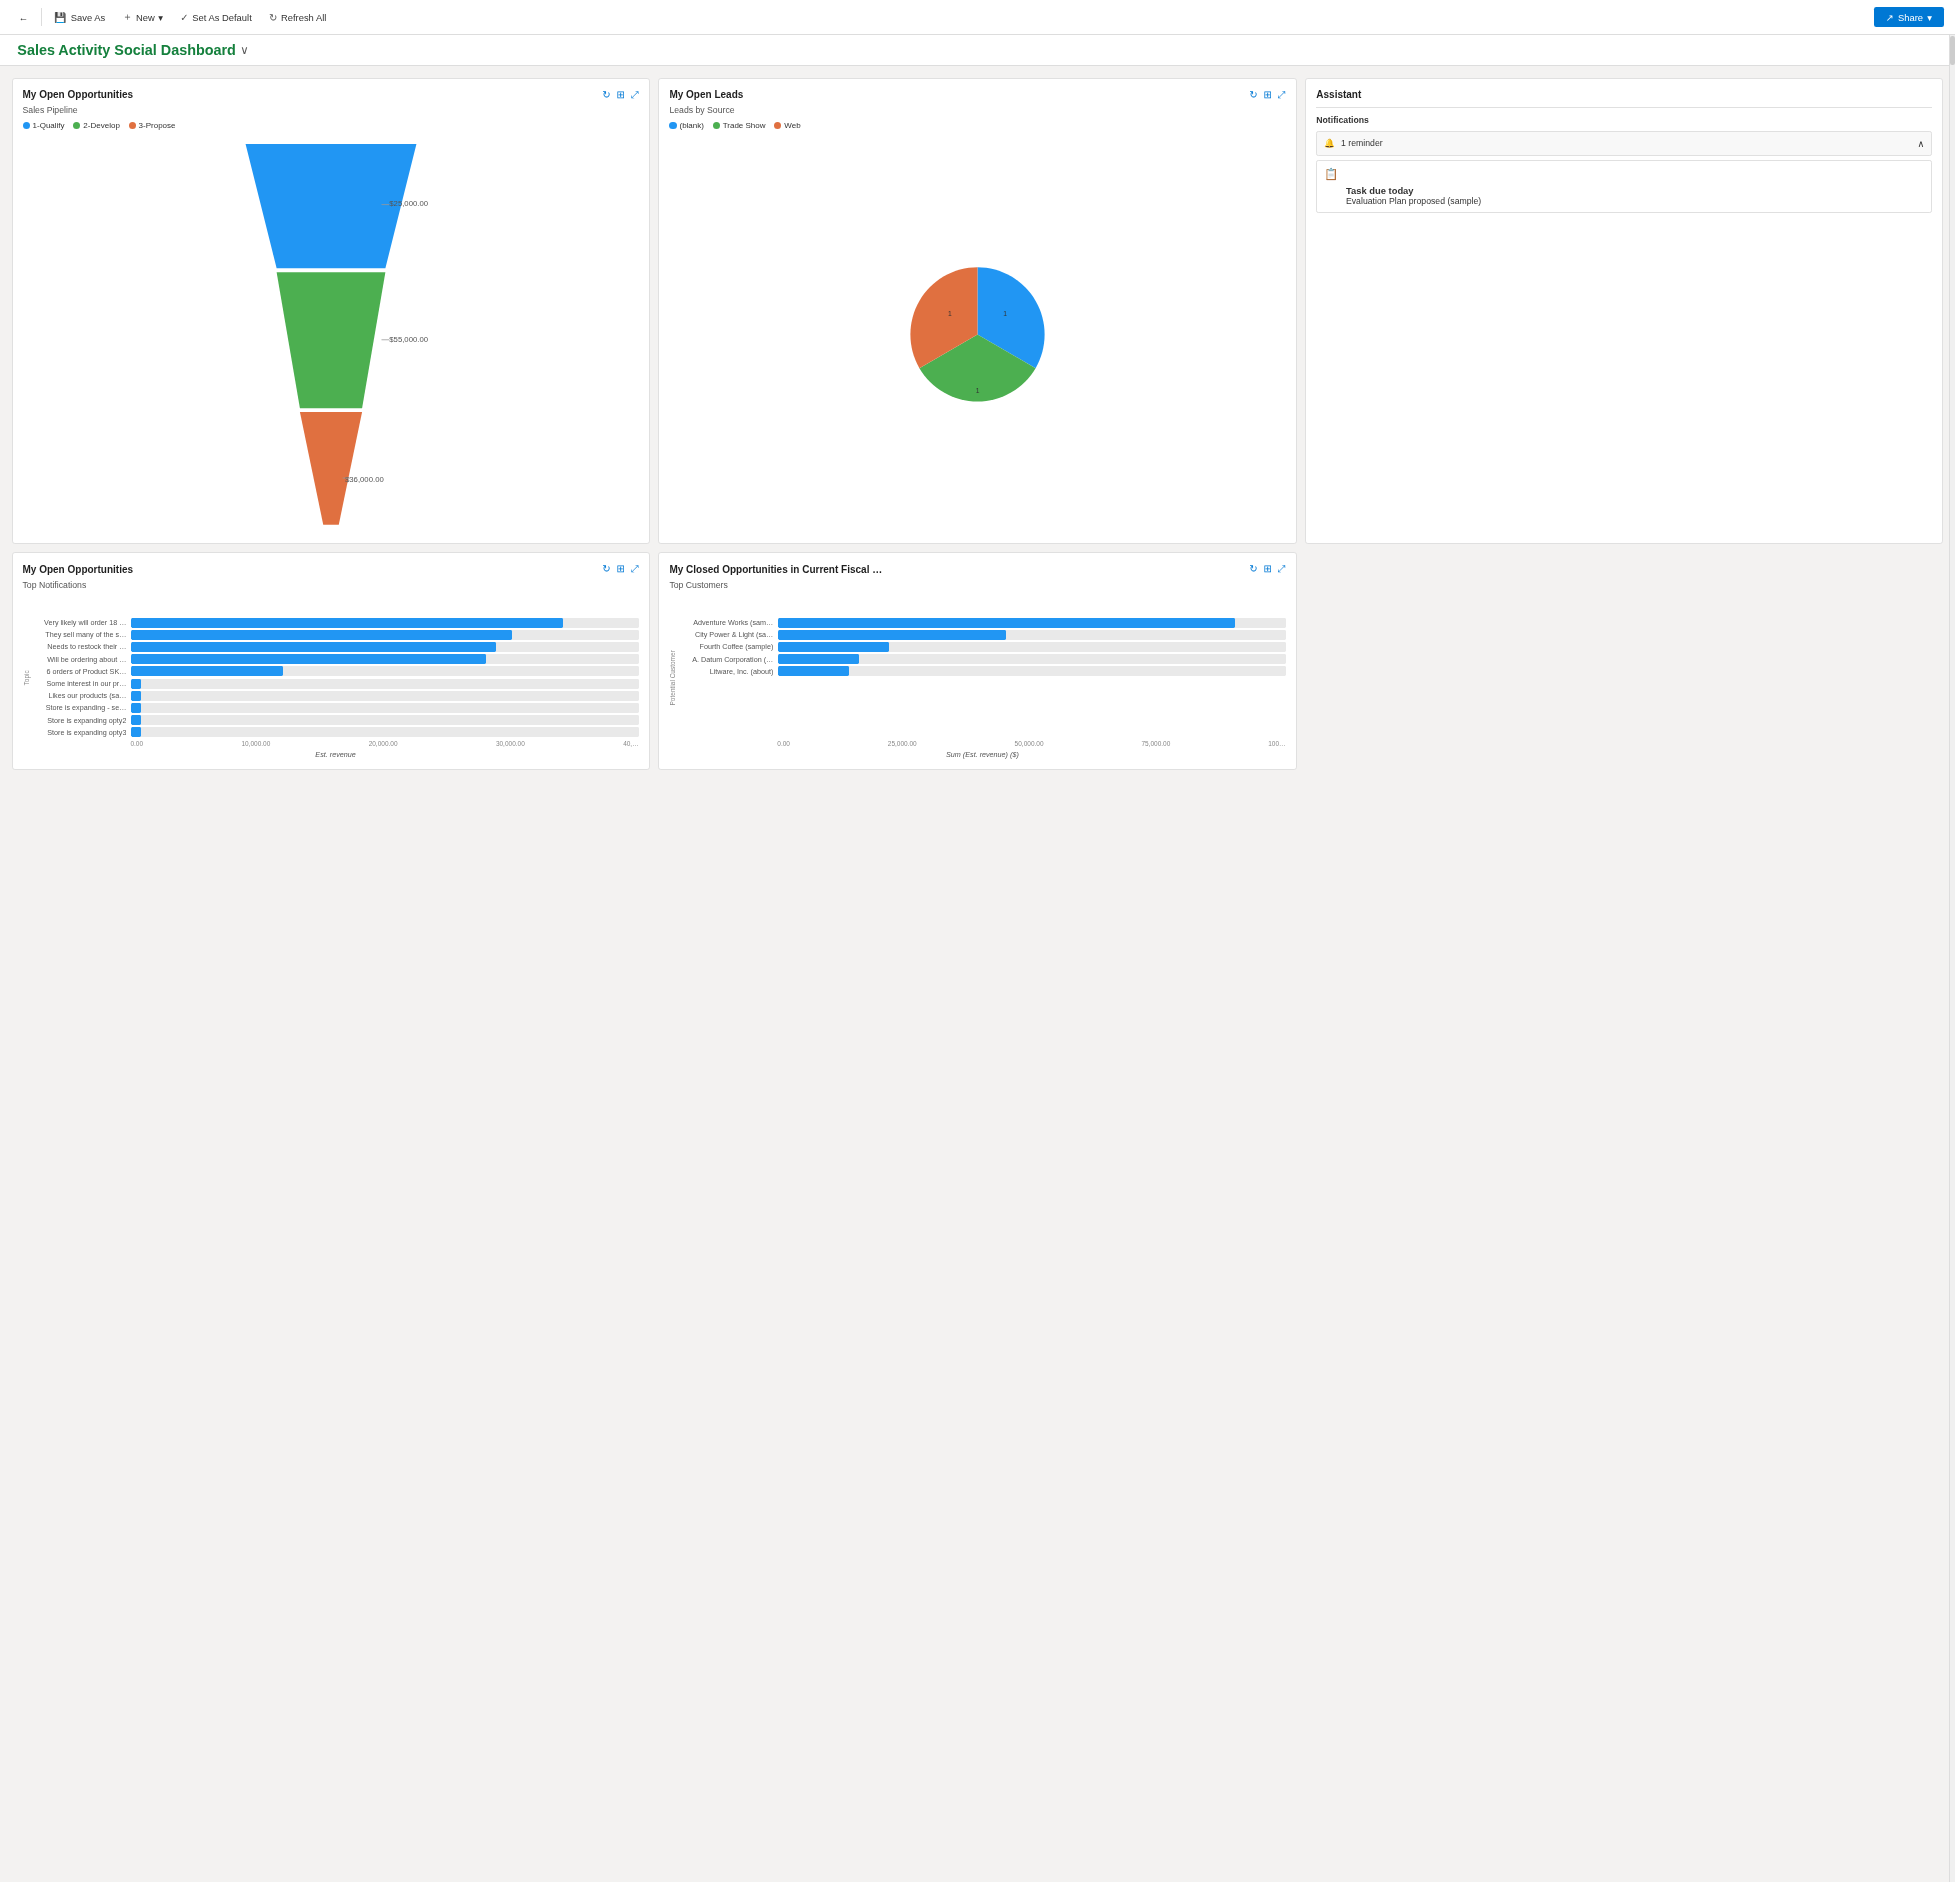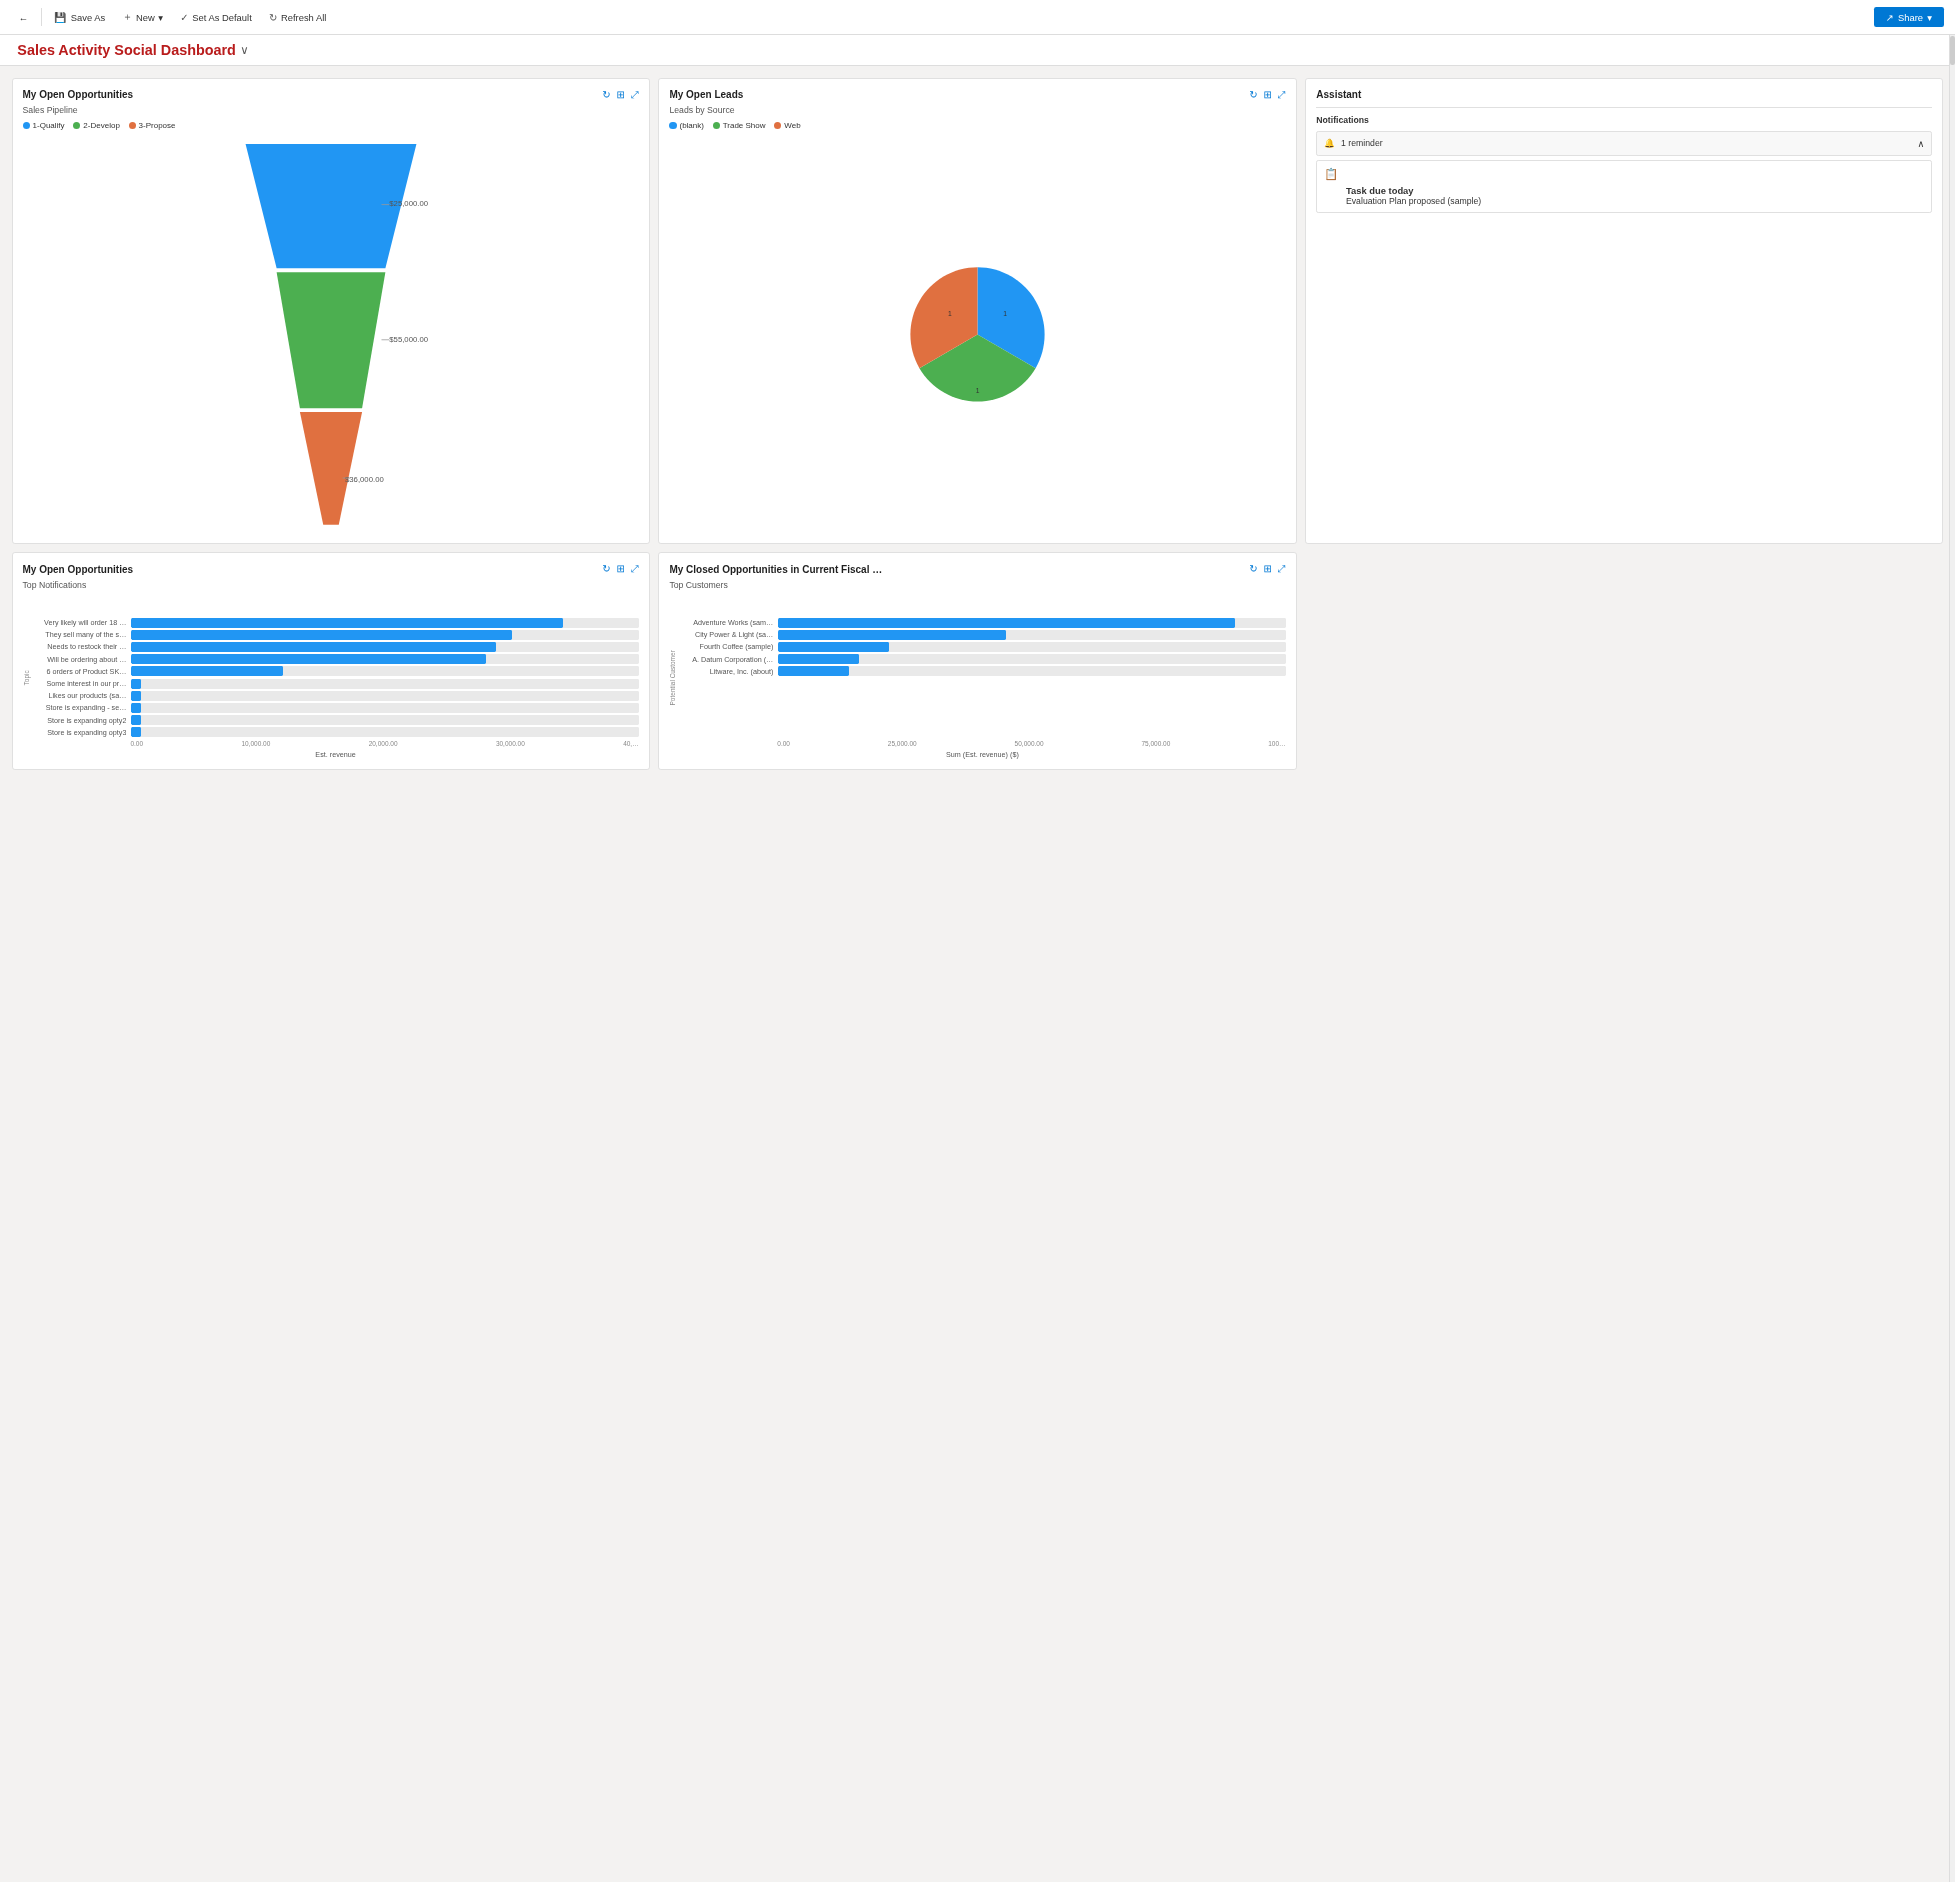--- a/index.html
+++ b/index.html
@@ -48,21 +48,21 @@
       background: #fff;
       padding: 7.2px 17.3px;
       border-bottom: 0.7px solid #ddd;
       display: flex;
       align-items: center;
       gap: 4.3px;
     }
     .page-title {
       font-size: 14.4px;
       font-weight: 600;
-      color: #b91c1c;
+      color: #15803d;
     }
     .page-title-chevron { color: #555; font-size: 11.5px; }
 
     
     .dashboard {
       padding: 11.5px;
       display: grid;
       grid-template-columns: 1fr 1fr 1fr;
       grid-template-rows: auto auto;
       gap: 8.7px;
@@ -187,20 +187,21 @@
       margin-top: 2.9px;
       padding-left: 98px;
       font-size: 6.5px;
       color: #888;
     }
     .axis-label-center {
       text-align: center;
       font-size: 7.2px;
       color: #555;
       margin-top: 2.9px;
+      font-style: italic;
     }
     .notifications-title {
       font-size: 8.7px;
       font-weight: 600;
       color: #333;
       margin-bottom: 5.8px;
     }
     .reminder-row {
       display: flex;
       align-items: center;

